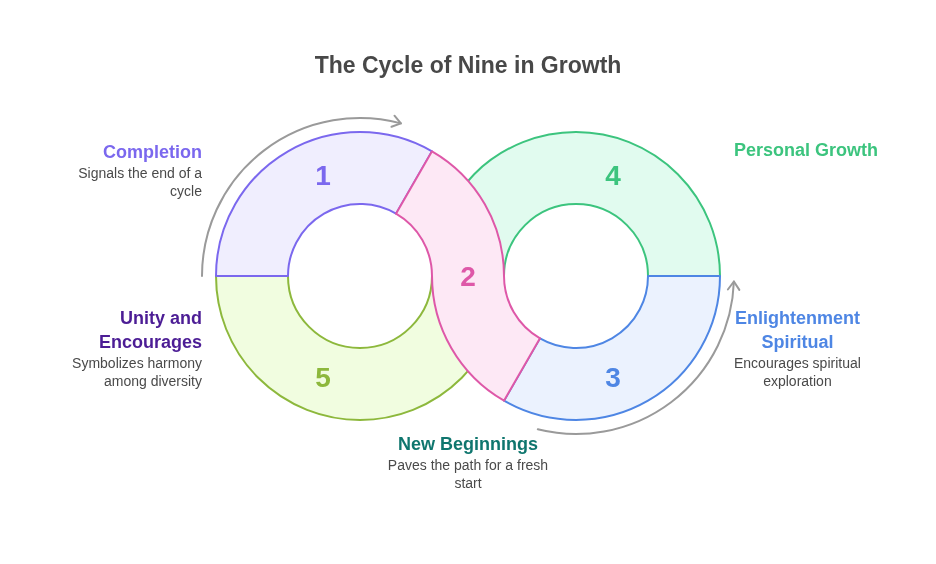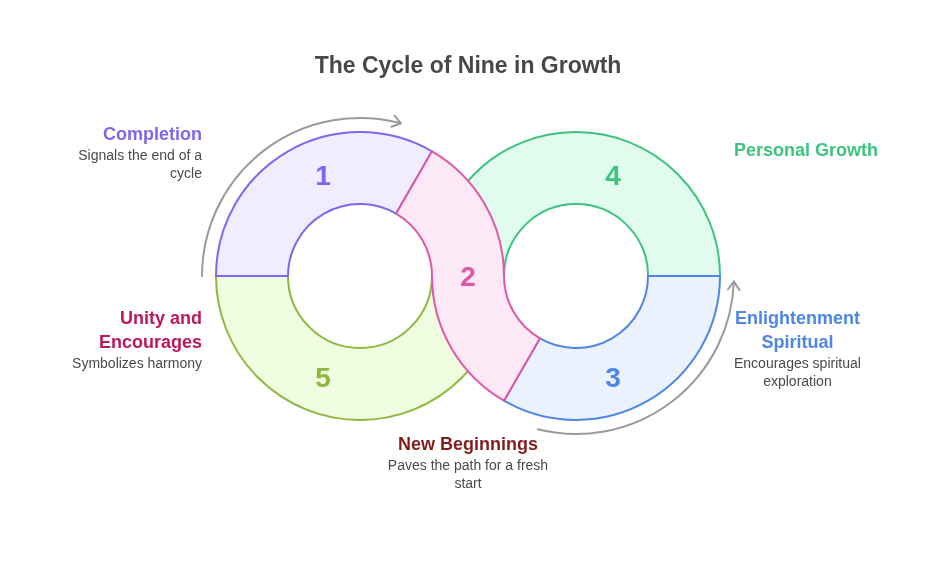--- a/index.html
+++ b/index.html
@@ -37,52 +37,53 @@
       <text x="323.06182452082777" y="387.4868030448781" text-anchor="middle" class="num" fill="#8db83c">5</text>
     </g>
   <g id="arrows">
       <path d="M 202.00 276.00 A 158 158 0 0 1 400.89 123.38" fill="none" stroke="#9a9a9a" stroke-width="2" stroke-linecap="round"></path>
       <path d="M 391.50 126.80 L 400.89 123.38 L 394.47 115.72" fill="none" stroke="#9a9a9a" stroke-width="2" stroke-linecap="round" stroke-linejoin="round"></path>
       <path d="M 537.78 429.31 A 158 158 0 0 0 733.90 281.51" fill="none" stroke="#9a9a9a" stroke-width="2" stroke-linecap="round"></path>
       <path d="M 739.35 289.90 L 733.90 281.51 L 727.89 289.50" fill="none" stroke="#9a9a9a" stroke-width="2" stroke-linecap="round" stroke-linejoin="round"></path>
     </g>
 </svg>
 
-<div class="label right-align" style="right:734px; top:122px;">
+<div class="label right-align" style="right:734px; top:140px;">
   <div class="head" style="color:#7b68ee">Completion</div>
   <div class="desc">
     <div>Signals the end of a</div>
     <div>cycle</div>
   </div>
 </div>
 
 <div class="label right-align" style="right:734px; top:306px;">
-  <div class="head" style="color:#be185d">
+  <div class="head" style="color:#4c1d95">
     <div>Unity and</div>
     <div>Encourages</div>
   </div>
   <div class="desc">
     <div>Symbolizes harmony</div>
+    <div>among diversity</div>
   </div>
 </div>
 
 <div class="label" style="left:734px; top:138px;">
   <div class="head" style="color:#3cc47e">Personal Growth</div>
 </div>
 
 <div class="label" style="left:734px; top:306px;">
   <div class="head" style="color:#4e86e4">
     <div>Enlightenment</div>
     <div>Spiritual</div>
   </div>
   <div class="desc">
     <div>Encourages spiritual</div>
     <div>exploration</div>
   </div>
 </div>
 
 <div class="label center-align" style="left:368px; width:200px; top:432px;">
-  <div class="head" style="color:#7f1d1d">New Beginnings</div>
+  <div class="head" style="color:#0f766e">New Beginnings</div>
   <div class="desc">
     <div>Paves the path for a fresh</div>
     <div>start</div>
   </div>
 </div>
 
 </body></html>

